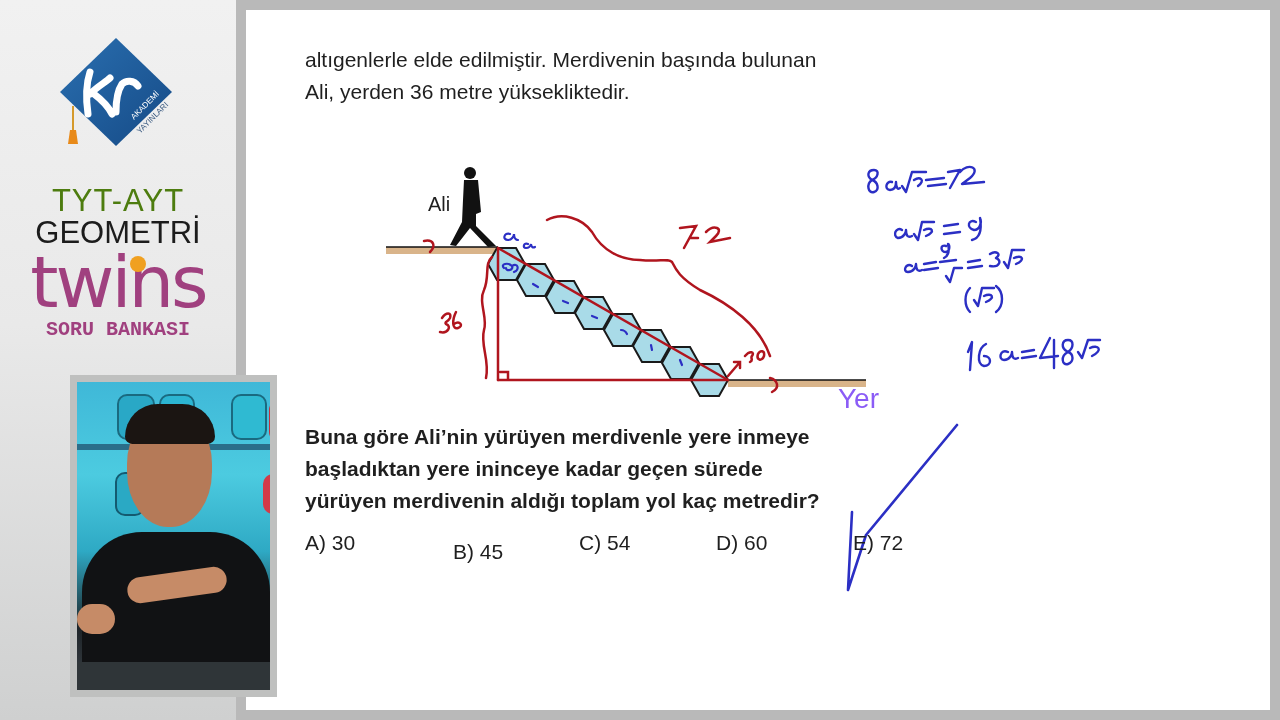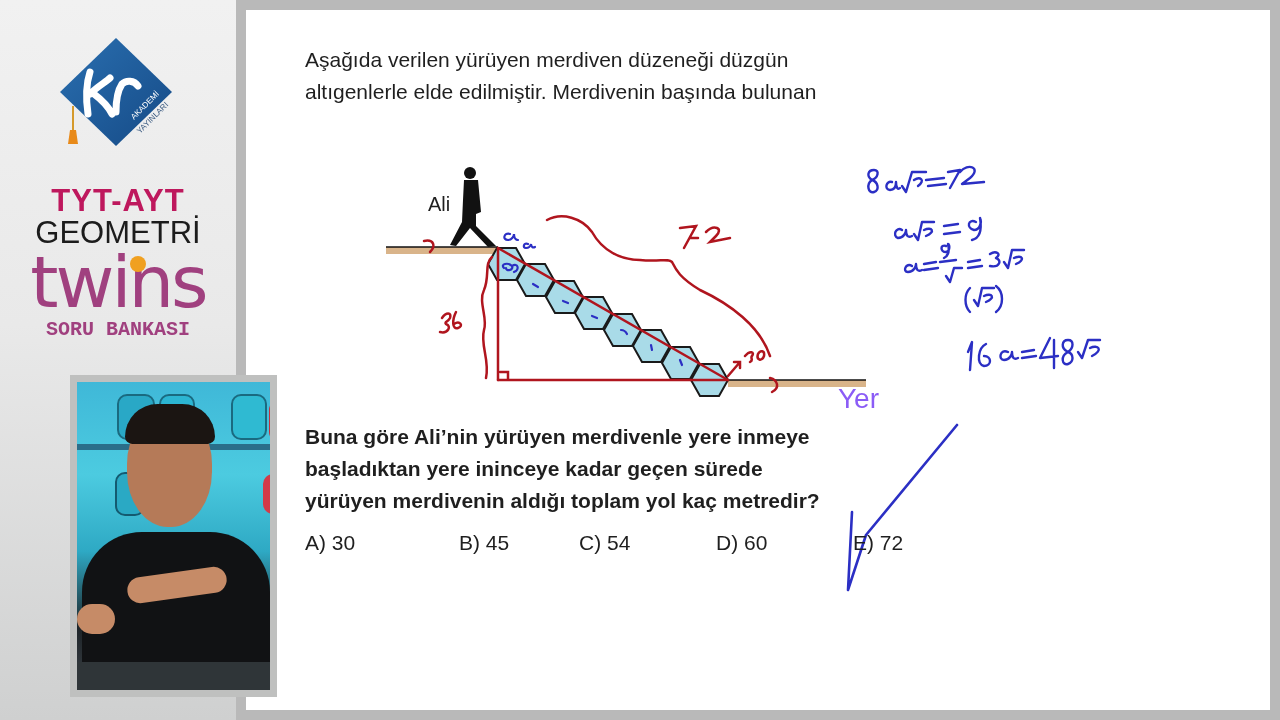--- a/index.html
+++ b/index.html
@@ -22,21 +22,21 @@
     background: #ffffff;
   }
   
   .logo {
     position: absolute; left: 56px; top: 34px; width: 120px; height: 120px;
   }
   .brand {
     position: absolute; left: 0; width: 236px; text-align: center;
   }
   .brand-tyt {
-    top: 183px; font-size: 31px; font-weight: bold; color: #be185d; letter-spacing: 1px;
+    top: 183px; font-size: 31px; font-weight: normal; color: #4d7c0f; letter-spacing: 1px;
   }
   .brand-geo {
     top: 215px; font-size: 31px; color: #1c1c1c; letter-spacing: 0px;
   }
   .brand-twins {
     top: 246px; font-size: 72px; font-weight: normal; color: #a0407f; letter-spacing: -3px; line-height: 72px;
     font-family: "DejaVu Sans", sans-serif;
   }
   .brand-twins .dot {
     position: absolute; left: 130px; top: 10px; width: 16px; height: 16px; border-radius: 50%;
@@ -139,22 +139,22 @@
   <div class="book" style="left:150px;top:92px;width:36px;height:40px;background:#d33a48;"></div>
   <div class="person-body"></div>
   <div class="person-head"></div>
   <div class="hair"></div>
   <div class="hand" style="left:50px;top:190px;width:100px;height:26px;transform:rotate(-8deg);"></div>
   <div class="hand" style="left:0px;top:222px;width:38px;height:30px;"></div>
   <div class="desk"></div>
 </div>
 
 <div class="q-intro">
-  <div>Aşağıda verilen yürüyen merdiven düzeneği düzgün</div>
   <div>altıgenlerle elde edilmiştir. Merdivenin başında bulunan</div>
+  <div>Ali, yerden 36 metre yüksekliktedir.</div>
 </div>
 
 <div class="label-ali">Ali</div>
 <div class="label-yer">Yer</div>
 
 <svg class="overlay" width="1280" height="720">
 
   <rect x="386" y="247" width="112" height="7" fill="#d9b48a"></rect>
   <line x1="386" y1="247" x2="498" y2="247" stroke="#111" stroke-width="1.5"></line>
 
@@ -245,21 +245,21 @@
   <div>Buna göre Ali’nin yürüyen merdivenle yere inmeye</div>
   <div>başladıktan yere ininceye kadar geçen sürede</div>
   <div>yürüyen merdivenin aldığı toplam yol kaç metredir?</div>
 </div>
 
 <div class="choices">
   <div class="choice" style="left:0px;">
     <span>A)</span>
     <span>30</span>
   </div>
-  <div class="choice" style="left:154px;">
+  <div class="choice" style="left:148px;margin-top:9px;">
     <span>B)</span>
     <span>45</span>
   </div>
   <div class="choice" style="left:274px;">
     <span>C)</span>
     <span>54</span>
   </div>
   <div class="choice" style="left:411px;">
     <span>D)</span>
     <span>60</span>

